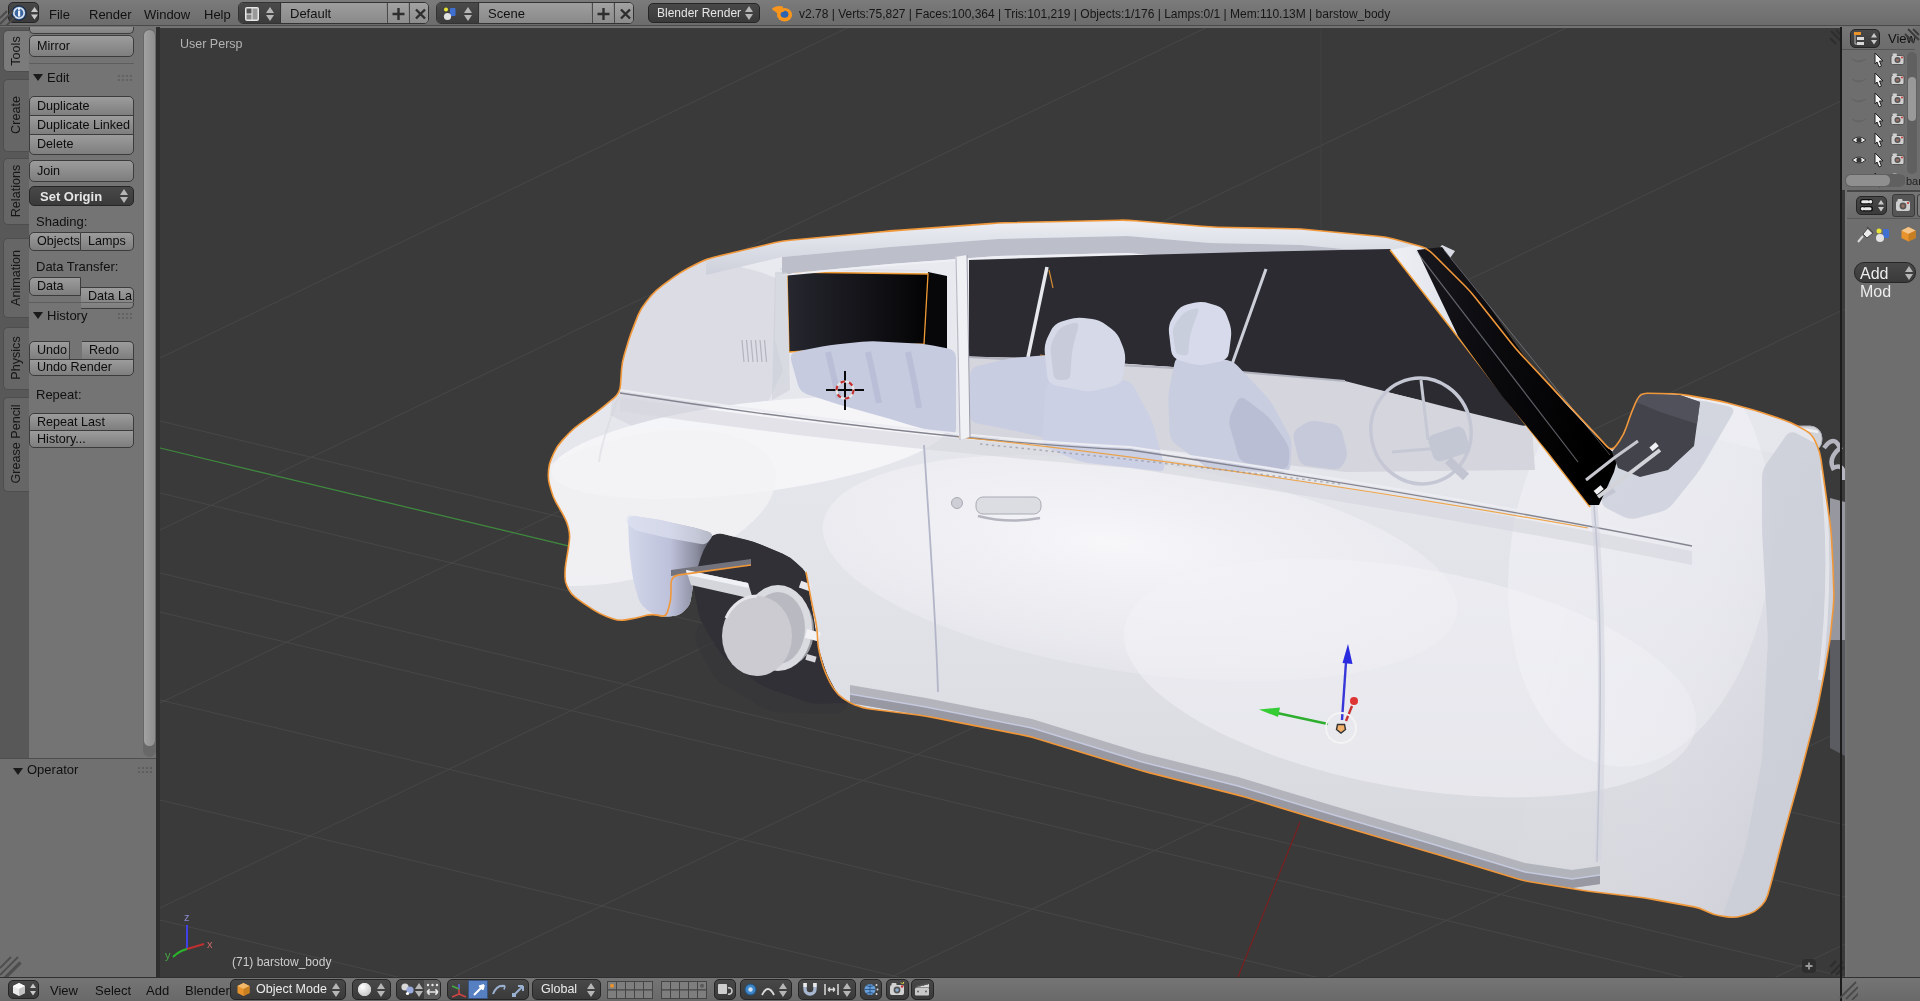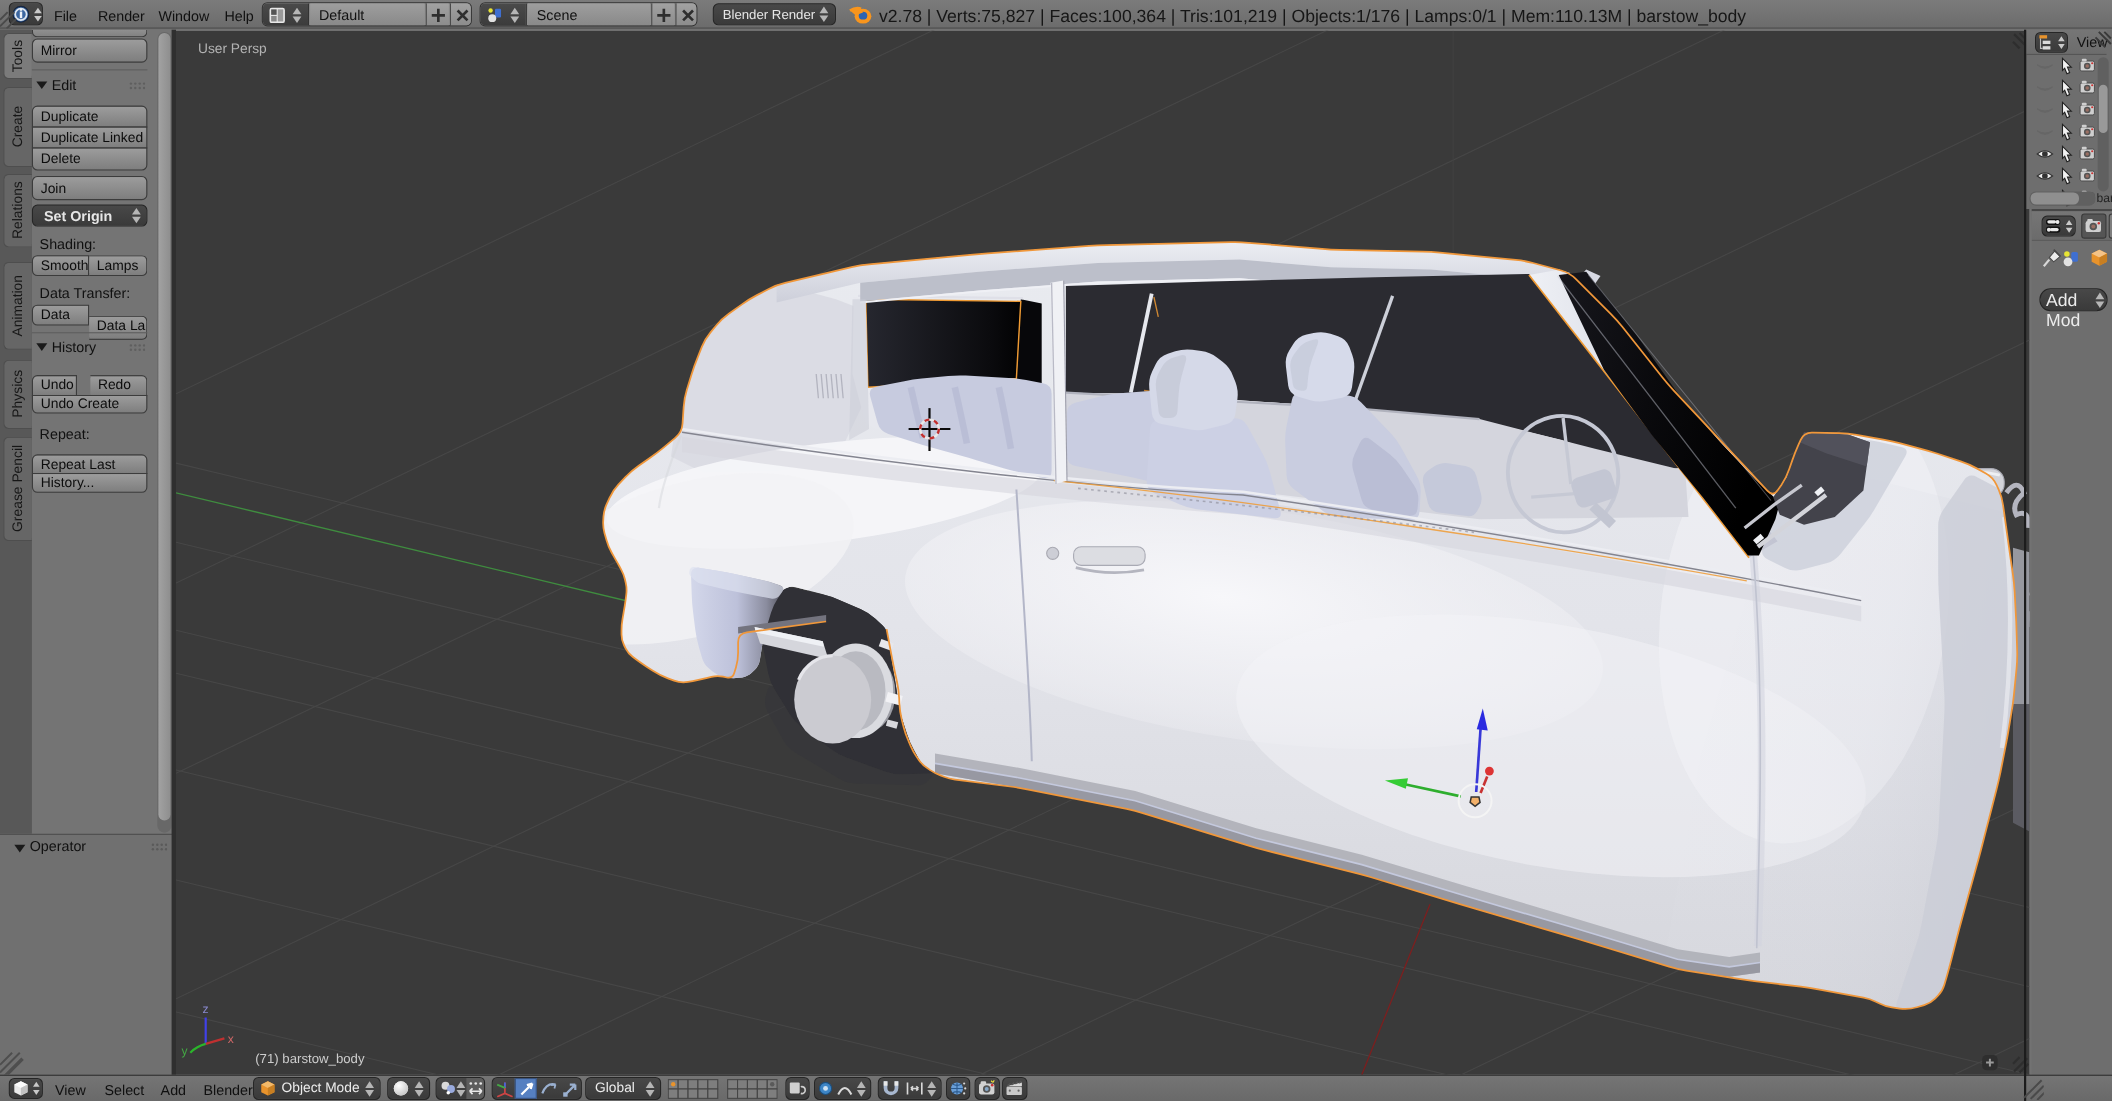--- a/index.html
+++ b/index.html
@@ -90,21 +90,21 @@
 <div class="dark" style="left:648px;top:3px;width:112px;height:20px;line-height:19px;padding-left:8px;font-size:12px;white-space:nowrap;">Blender Render</div>
 <div class="updn" style="left:745px;top:6px;"></div>
 
 <svg class="abs" style="left:771px;top:3px" width="22" height="20" viewBox="0 0 26 20">
   <ellipse cx="16" cy="12" rx="9" ry="8" fill="#f8951d"></ellipse>
   <ellipse cx="16" cy="11.5" rx="4.6" ry="4.2" fill="#2d64b1"></ellipse>
   <path d="M2 6 L13 3 L16 8 L8 11 Z" fill="#f8951d"></path>
   <path d="M2 6 Q8 2 14 4" fill="none" stroke="#f8951d" stroke-width="3"></path>
 </svg>
 
-<div class="lbl" style="left:799px;top:7px;font-size:16px;color:#161616;">v2.78 | Verts:75,827 | Faces:100,364 | Tris:101,219 | Objects:1/176 | Lamps:0/1 | Mem:110.13M | barstow_body</div>
+<div class="lbl" style="left:799px;top:7px;font-size:12px;color:#161616;">v2.78 | Verts:75,827 | Faces:100,364 | Tris:101,219 | Objects:1/176 | Lamps:0/1 | Mem:110.13M | barstow_body</div>
 
 <div class="abs" id="shelf" style="left:0;top:27px;width:160px;height:950px;background:#747474;">
 
   <div class="abs" style="left:0;top:0;width:29px;height:731px;background:#585858;"></div>
 
   <div class="abs" style="left:3px;top:3px;width:26px;height:42px;background:#7b7b7b;border-radius:5px 0 0 5px;border:1px solid #4e4e4e;border-right:none;"></div>
   <div class="abs" style="left:3px;top:52px;width:26px;height:73px;background:#666666;border-radius:5px 0 0 5px;border:1px solid #4e4e4e;border-right:none;"></div>
   <div class="abs" style="left:3px;top:131px;width:26px;height:67px;background:#666666;border-radius:5px 0 0 5px;border:1px solid #4e4e4e;border-right:none;"></div>
   <div class="abs" style="left:3px;top:211px;width:26px;height:80px;background:#666666;border-radius:5px 0 0 5px;border:1px solid #4e4e4e;border-right:none;"></div>
   <div class="abs" style="left:3px;top:300px;width:26px;height:63px;background:#666666;border-radius:5px 0 0 5px;border:1px solid #4e4e4e;border-right:none;"></div>
@@ -144,21 +144,21 @@
   <div class="btn" style="left:29px;top:69px;width:105px;height:20px;border-radius:5px 5px 0 0;line-height:18px;">Duplicate</div>
   <div class="btn" style="left:29px;top:88px;width:105px;height:20px;border-radius:0;line-height:18px;">Duplicate Linked</div>
   <div class="btn" style="left:29px;top:107px;width:105px;height:21px;border-radius:0 0 5px 5px;line-height:19px;">Delete</div>
 
   <div class="btn" style="left:29px;top:133px;width:105px;height:22px;line-height:20px;">Join</div>
 
   <div class="dark" style="left:29px;top:159px;width:105px;height:20px;line-height:19px;padding-left:10px;font-weight:bold;">Set Origin</div>
   <div class="updn" style="left:120px;top:162px;"></div>
 
   <div class="lbl" style="left:36px;top:187px;">Shading:</div>
-  <div class="btn" style="left:29px;top:205px;width:52px;height:19px;border-radius:5px 0 0 5px;line-height:17px;">Smooth</div>
+  <div class="btn" style="left:29px;top:205px;width:52px;height:19px;border-radius:5px 0 0 5px;line-height:17px;">Objects</div>
   <div class="btn" style="left:81px;top:205px;width:53px;height:19px;border-radius:0 5px 5px 0;border-left:none;line-height:17px;">Lamps</div>
 
   <div class="lbl" style="left:36px;top:232px;">Data Transfer:</div>
   <div class="btn" style="left:29px;top:250px;width:52px;height:19px;border-radius:5px 0 0 5px;line-height:17px;">Data</div>
   <div class="btn" style="left:81px;top:260px;width:53px;height:22px;border-radius:0 5px 5px 0;border-left:none;line-height:17px;">Data La</div>
 
   <div class="sep" style="left:29px;top:275px;width:105px;"></div>
 
   <div class="abs" style="left:33px;top:281px;width:0;height:0;border-left:5px solid transparent;border-right:5px solid transparent;border-top:7px solid #1a1a1a;margin-top:4px;"></div>
   <div class="lbl" style="left:47px;top:281px;text-align:center;">History</div>
@@ -170,21 +170,21 @@
         <circle cx="14" cy="2" r="1.1"></circle>
         <circle cx="2" cy="6" r="1.1"></circle>
         <circle cx="6" cy="6" r="1.1"></circle>
         <circle cx="10" cy="6" r="1.1"></circle>
         <circle cx="14" cy="6" r="1.1"></circle>
       </g>
     </svg>
 
   <div class="btn" style="left:29px;top:314px;width:41px;height:19px;border-radius:5px 0 0 0;line-height:17px;">Undo</div>
   <div class="btn" style="left:82px;top:314px;width:52px;height:19px;border-radius:0 5px 0 0;border-left:none;line-height:17px;">Redo</div>
-  <div class="btn" style="left:29px;top:332px;width:105px;height:17px;border-radius:0 0 5px 5px;line-height:15px;">Undo Create</div>
+  <div class="btn" style="left:29px;top:332px;width:105px;height:17px;border-radius:0 0 5px 5px;line-height:15px;">Undo Render</div>
 
   <div class="lbl" style="left:36px;top:360px;">Repeat:</div>
   <div class="btn" style="left:29px;top:386px;width:105px;height:18px;border-radius:5px 5px 0 0;line-height:16px;">Repeat Last</div>
   <div class="btn" style="left:29px;top:403px;width:105px;height:18px;border-radius:0 0 5px 5px;line-height:16px;">History...</div>
 
   <div class="abs" style="left:143px;top:2px;width:13px;height:728px;background:#686868;border-radius:7px;"></div>
   <div class="abs" style="left:144px;top:3px;width:11px;height:716px;background:linear-gradient(90deg,#a2a2a2,#8e8e8e);border-radius:6px;"></div>
 
   <div class="abs" style="left:0;top:731px;width:160px;height:219px;background:#707070;border-top:1px solid #4e4e4e;"></div>
   <div class="abs" style="left:13px;top:741px;width:0;height:0;border-left:5px solid transparent;border-right:5px solid transparent;border-top:7px solid #1a1a1a;"></div>

